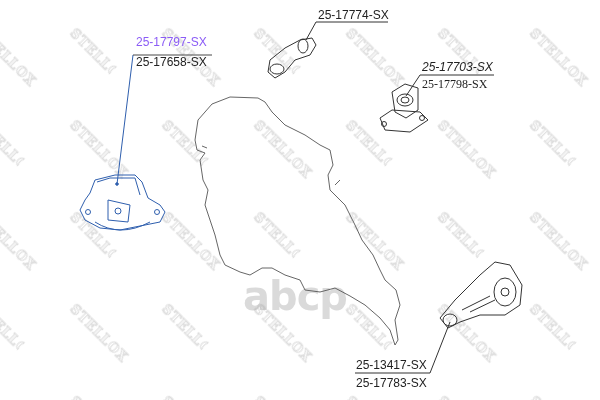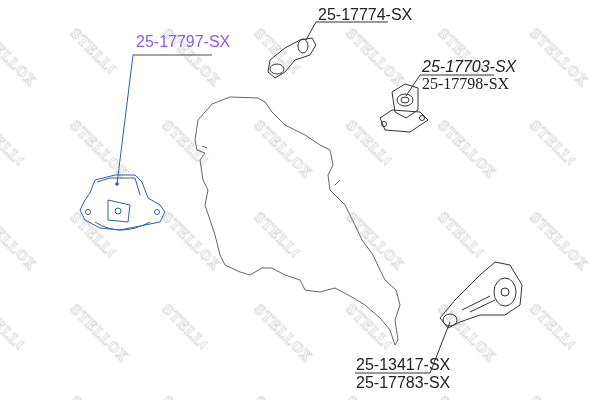--- a/index.html
+++ b/index.html
@@ -1,39 +1,40 @@
 <!DOCTYPE html>
 <html><head>
 <meta charset="utf-8">
 <style>
   html, body { margin: 0; padding: 0; }
   body { width: 600px; height: 400px; background: #ffffff; overflow: hidden; position: relative; font-family: "Liberation Sans", sans-serif; }
   #stage { position: absolute; left: 0; top: 0; width: 600px; height: 400px; }
   .watermark { position: absolute; left: 0; top: 0; width: 600px; height: 400px; pointer-events: none; }
   .wm-text { font-family: "DejaVu Serif", serif; font-weight: bold; font-size: 13px; fill: #ffffff; stroke: #dedede; stroke-width: 1.1px; letter-spacing: 1px; }
-  .part-label { position: absolute; font-size: 16px; line-height: 14px; color: #222222; white-space: nowrap; cursor: pointer; }
+  .part-label { position: absolute; font-size: 12px; line-height: 14px; color: #222222; white-space: nowrap; cursor: pointer; }
   .part-label.active { color: #8b5cf6; }
   .diagram-svg { position: absolute; left: 0; top: 0; width: 600px; height: 400px; }
   .abcp { position: absolute; left: 243px; top: 276px; font-family: "DejaVu Sans", sans-serif; font-weight: bold; font-size: 40px; letter-spacing: -1px; color: rgba(150,150,150,0.35); line-height: 1; pointer-events: none; }
 </style>
 </head>
 <body>
 
 <div id="stage">
 
   <svg class="watermark" viewBox="0 0 600 400">
     <defs>
       <pattern id="wm" width="130" height="130" patternUnits="userSpaceOnUse" patternTransform="rotate(45)">
         <text class="wm-text" x="8" y="40">STELLOX</text>
         <text class="wm-text" x="73" y="105">STELLOX</text>
       </pattern>
     </defs>
     <rect width="600" height="400" fill="url(#wm)"></rect>
   </svg>
 
+  <div class="abcp">abcp</div>
 
   <svg class="diagram-svg" viewBox="0 0 600 400">
 
     <g fill="none" stroke="#555" stroke-width="0.9">
       <path d="M258,98 L230,97 L212,104 L198,120 L195,140 L197,150 L205,153 L200,160 L203,180 L208,190 L205,205 L210,220 L215,235 L220,255 L225,265 L240,272 L250,275 L262,268 L272,268 L285,275 L300,280 L305,290 L320,292 L335,288 L350,296 L365,305 L380,318 L390,330 L395,345 L398,340 L395,320 L400,305 L396,290 L385,280 L380,270 L373,255 L362,240 L355,225 L345,205 L330,190 L328,175 L333,165 L330,150 L320,145 L305,135 L285,125 L272,112 L265,102 Z"></path>
       <path d="M202,146 L207,148"></path>
       <path d="M335,185 L340,180"></path>
     </g>
 
     <g fill="none" stroke="#2f5fae" stroke-width="1">
@@ -77,20 +78,21 @@
       <line x1="355" y1="373" x2="430" y2="373"></line>
     </g>
 
     <g stroke="#333" stroke-width="0.9">
       <line x1="133" y1="55" x2="212" y2="55"></line>
       <line x1="420" y1="75" x2="420" y2="75"></line>
     </g>
   </svg>
 
   <div class="part-label active" style="left:136px; top:35px;">25-17797-SX</div>
+  <div class="part-label" style="left:136px; top:55px;">25-17658-SX</div>
 
   <div class="part-label" style="left:318px; top:8px;">25-17774-SX</div>
 
   <div class="part-label" style="left:422px; top:60px;font-style:italic;">25-17703-SX</div>
   <div class="part-label" style="left:422px; top:77px;font-family:Liberation Serif, serif;">25-17798-SX</div>
 
   <div class="part-label" style="left:356px; top:358px;">25-13417-SX</div>
   <div class="part-label" style="left:356px; top:376px;">25-17783-SX</div>
 </div>
 

